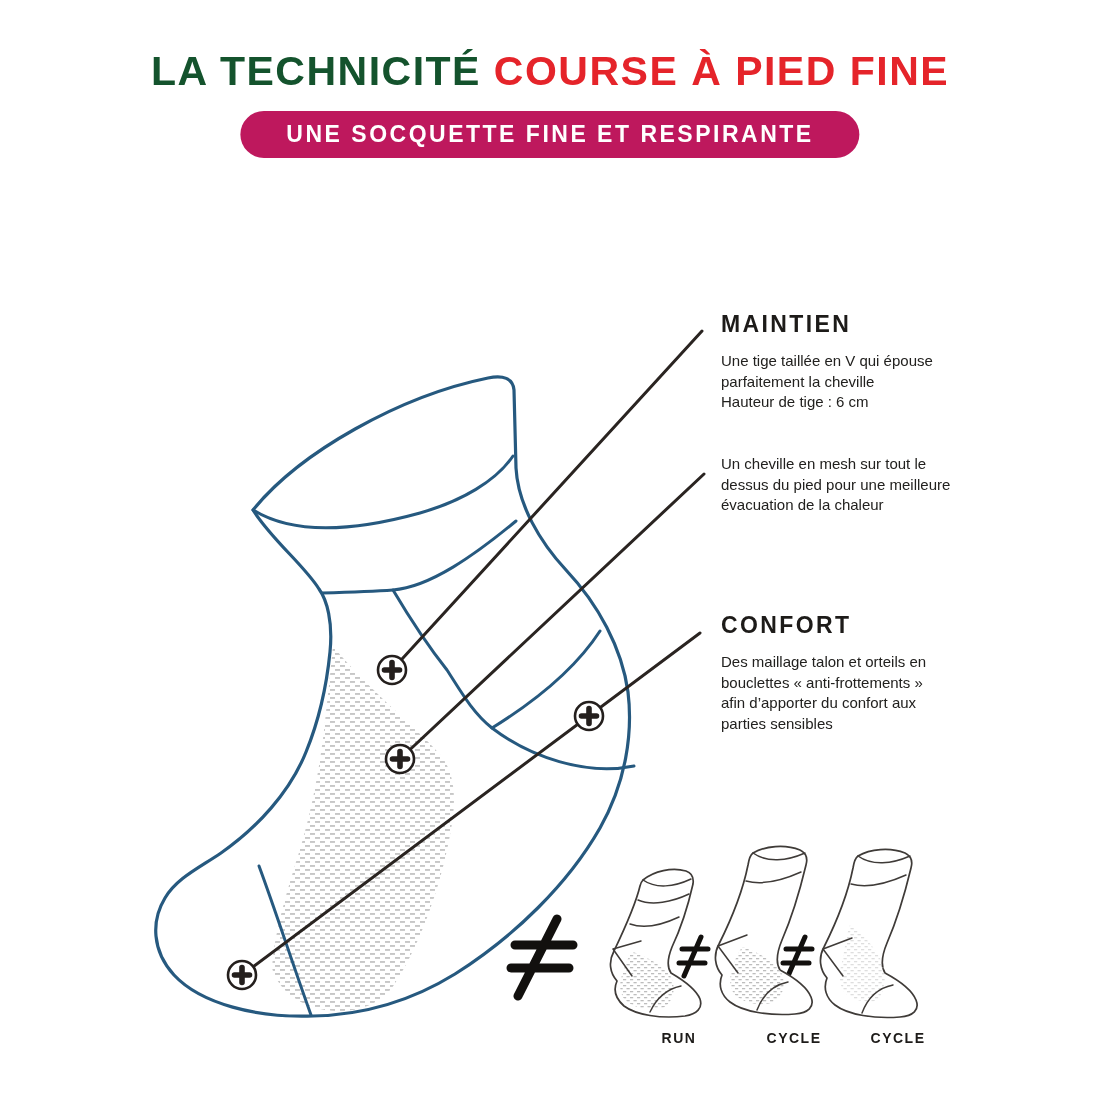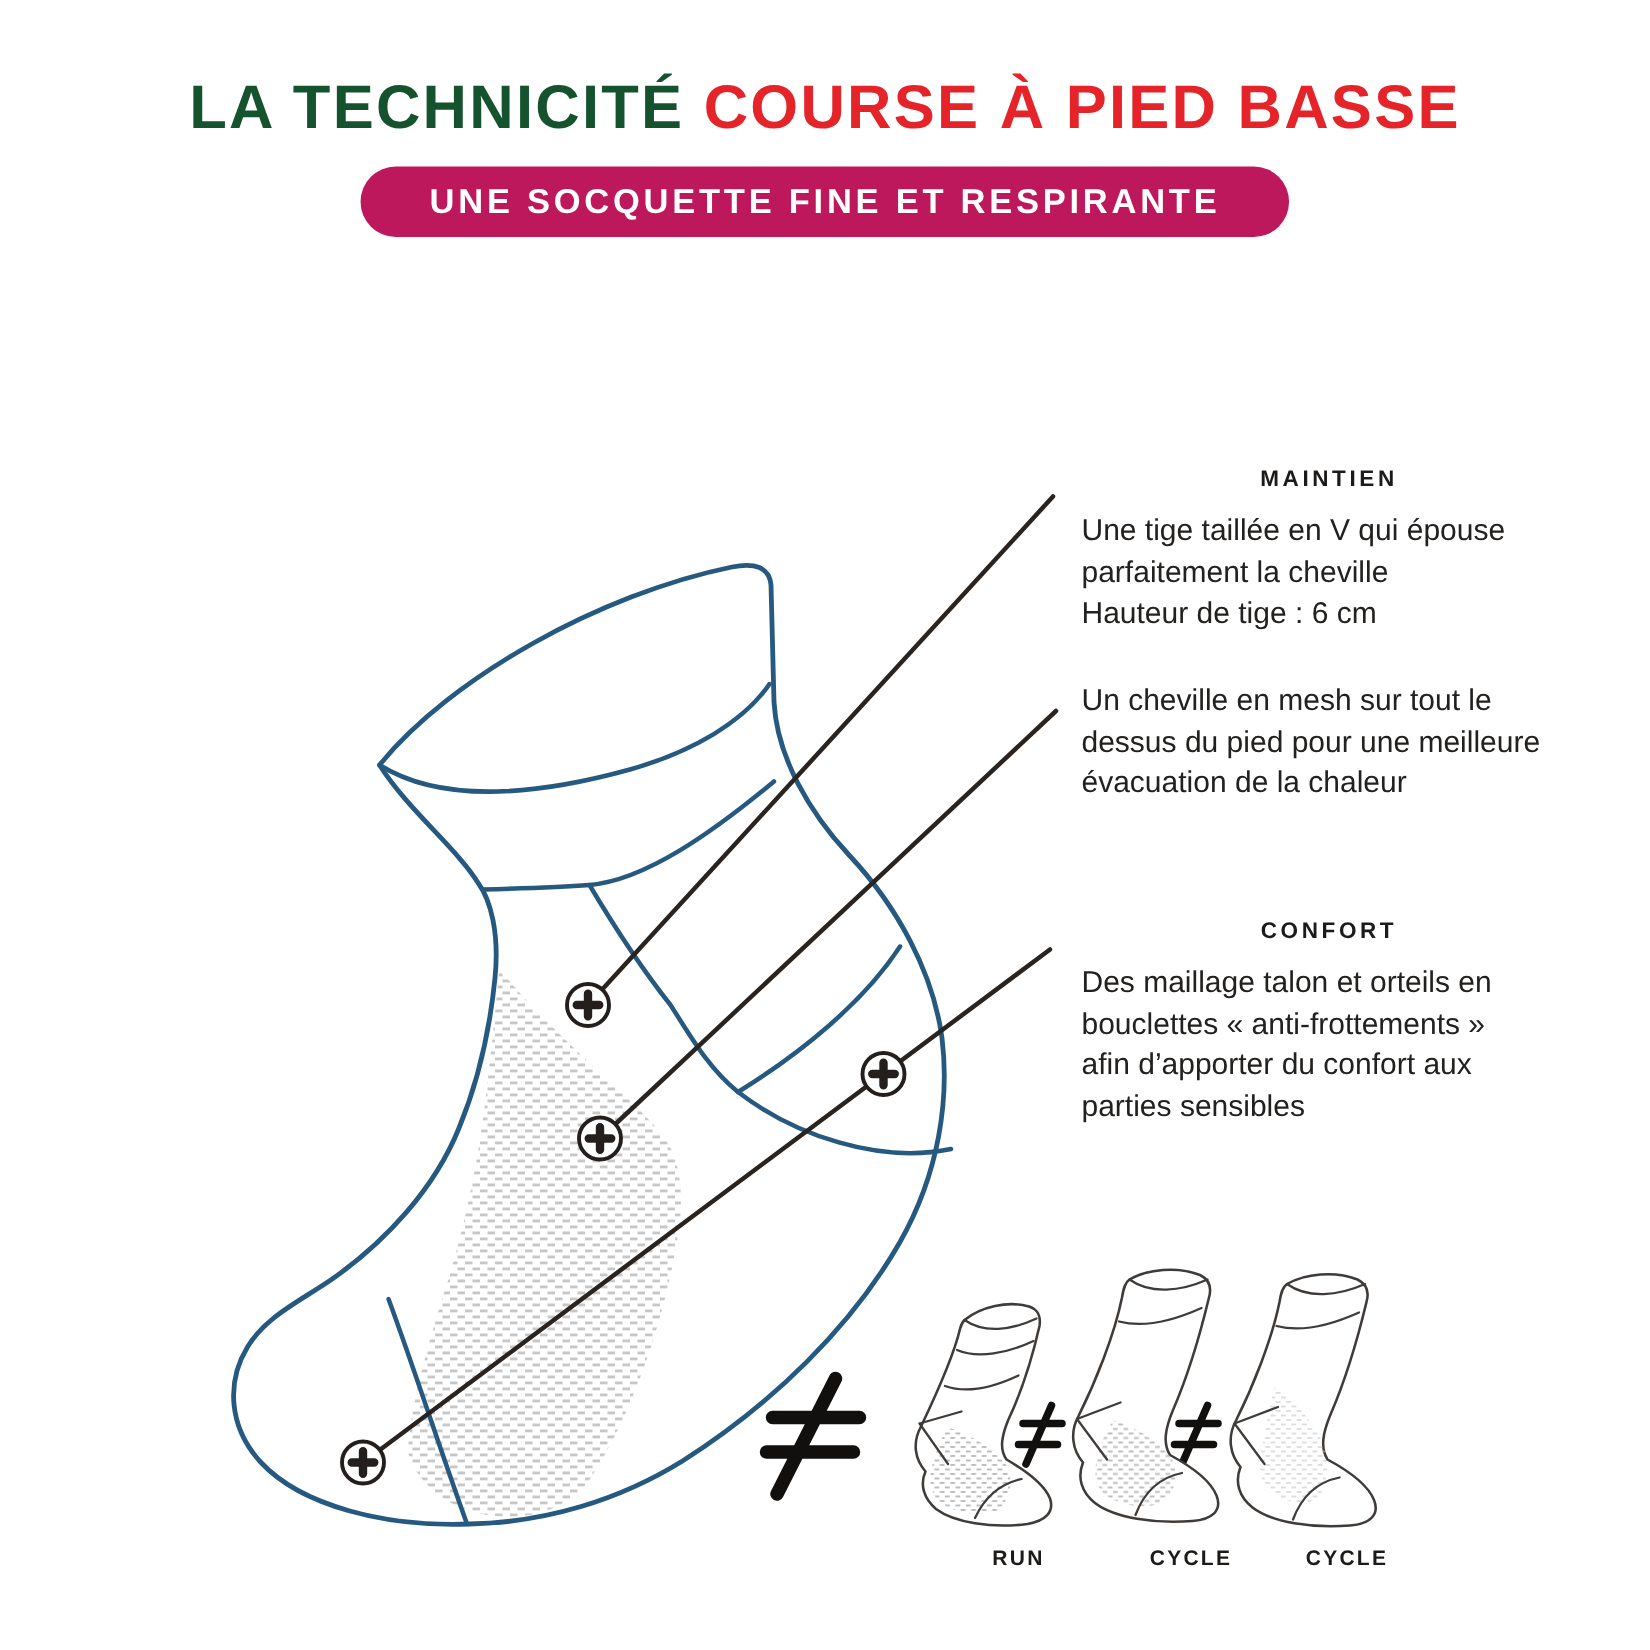--- a/index.html
+++ b/index.html
@@ -37,36 +37,35 @@
   .ssock{fill:#ffffff;stroke:#3f3b38;stroke-width:1.7;stroke-linejoin:round;}
   .ssock-line{fill:none;stroke:#3f3b38;stroke-width:1.5;stroke-linecap:round;}
   .ssock-mesh{fill:url(#mesh-sm);stroke:none;}
   .sock-label{
     font-family:"Liberation Sans", sans-serif;font-size:14px;font-weight:bold;
     letter-spacing:1.5px;fill:#1d1b19;text-anchor:middle;
   }
   
   .annotation{position:absolute;left:721px;width:330px;}
   .annotation h2{
-    margin:0 0 13px 0;font-size:15px;font-weight:bold;letter-spacing:2.4px;
+    margin:0 0 13px 0;font-size:23px;font-weight:bold;letter-spacing:2.4px;
     color:#1d1b19;
-    text-align:center;
   }
   .annotation p{
-    margin:0;font-size:20px;line-height:1.38;color:#22211f;white-space:pre-line;
+    margin:0;font-size:15px;line-height:1.38;color:#22211f;white-space:pre-line;
   }
 </style>
 </head>
 <body>
 
 <div class="page">
 
   <header class="title">
     <span class="t-black">LA TECHNICITÉ</span>
-    <span class="t-red">COURSE À PIED BASSE</span>
+    <span class="t-red">COURSE À PIED FINE</span>
   </header>
 
   <div class="badge">
     <span>UNE SOCQUETTE FINE ET RESPIRANTE</span>
   </div>
 
   <svg class="diagram" viewBox="0 0 1100 1100" aria-hidden="true">
     <defs>
       <pattern id="mesh" patternUnits="userSpaceOnUse" width="10" height="8">
         <rect x="0" y="1" width="5" height="1.9" fill="#c7c7c7"></rect>

